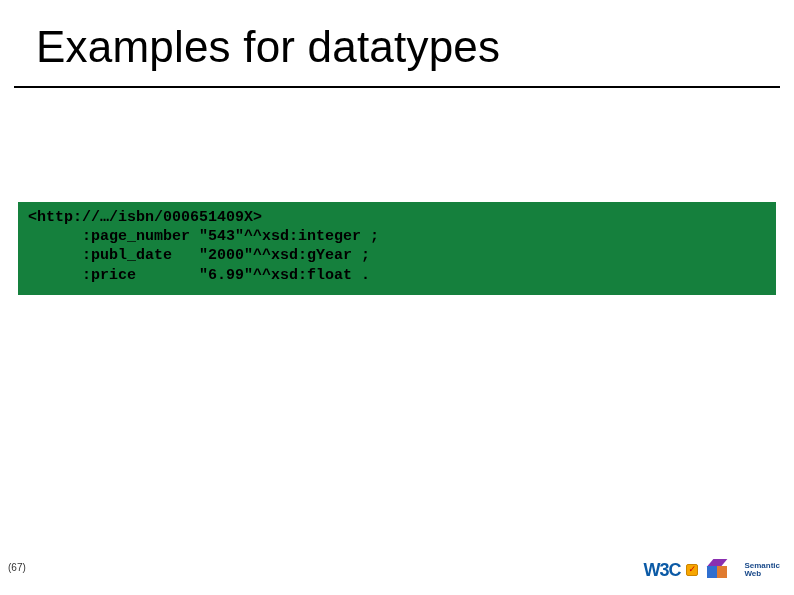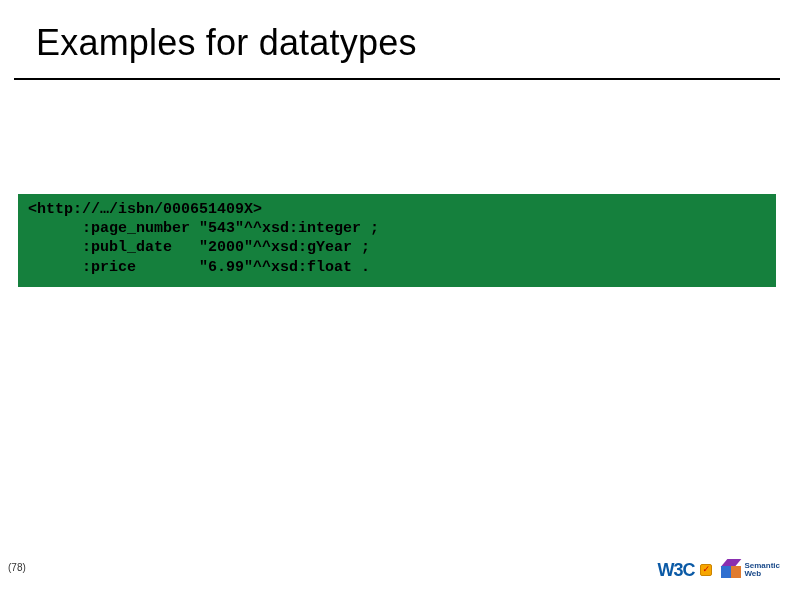--- a/index.html
+++ b/index.html
@@ -10,21 +10,21 @@
     color: #000000;
     position: relative;
   }
   .slide {
     width: 794px;
     height: 595px;
     position: relative;
     padding: 0;
   }
   .title {
-    font-size: 36px;
+    font-size: 44px;
     font-weight: normal;
     padding: 22px 0 14px 36px;
     letter-spacing: 0.2px;
   }
   .hr {
     height: 2px;
     background: #000000;
     margin: 0 14px 0 14px;
   }
   .code-block {
@@ -73,21 +73,21 @@
   .validator::after {
     content: "✓";
     position: absolute;
     font-size: 9px;
     color: #cc0000;
     left: 1px; top: -1px;
   }
   .sw-logo {
     display: flex;
     align-items: center;
-    gap: 2px;
+    gap: 16px;
     margin-left: 4px;
   }
   .sw-cube {
     width: 22px; height: 22px;
     position: relative;
   }
   .sw-cube .top {
     position: absolute;
     width: 14px; height: 8px;
     background: #8a2fb0;
@@ -121,21 +121,21 @@
 
   <h1 class="title">Examples for datatypes</h1>
 
   <div class="hr"></div>
 
   <pre class="code-block">&lt;http://…/isbn/000651409X&gt;
       :page_number "543"^^xsd:integer ;
       :publ_date   "2000"^^xsd:gYear ;
       :price       "6.99"^^xsd:float .</pre>
 
-  <div class="page-num">(78)</div>
+  <div class="page-num">(67)</div>
 
   <div class="logos">
     <div class="w3c-logo" aria-label="W3C">
       <span class="w3c-w">W</span>
         <span class="w3c-3">3</span>
         <span class="w3c-c">C</span>
     </div>
     <div class="validator"></div>
     <div class="sw-logo">
       <div class="sw-cube">

